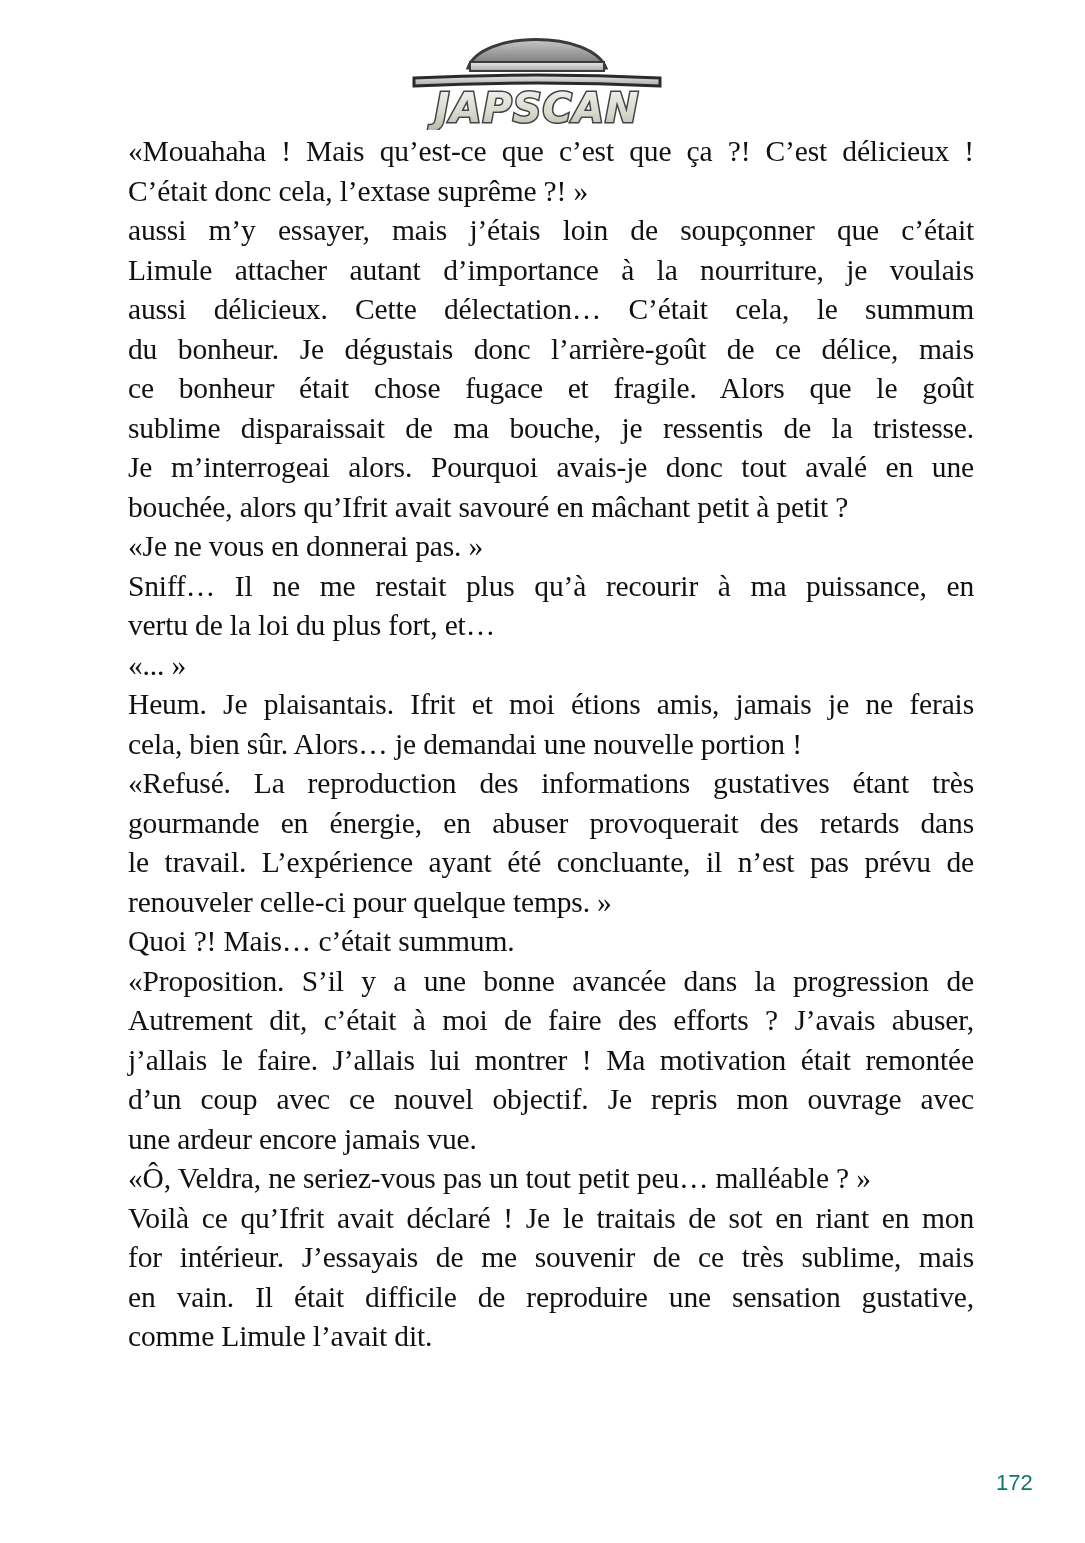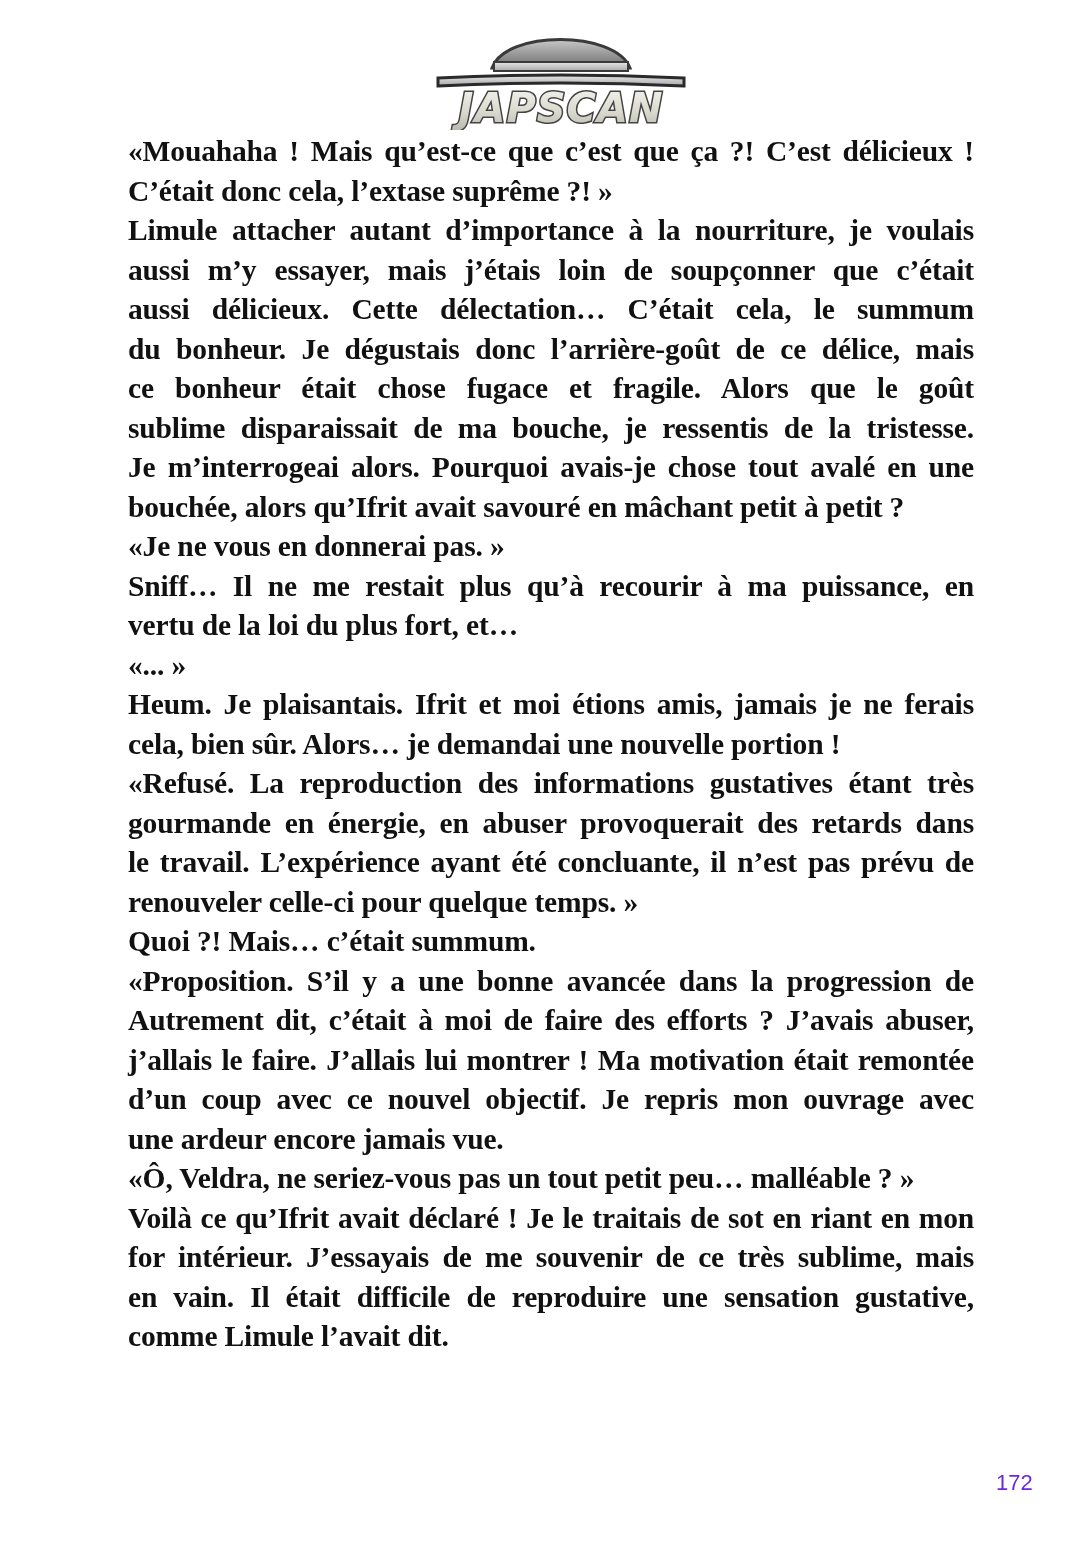--- a/index.html
+++ b/index.html
@@ -10,51 +10,50 @@
     body {
       width: 1085px;
       height: 1543px;
       position: relative;
       overflow: hidden;
       font-family: "Liberation Serif", "DejaVu Serif", serif;
       color: #111111;
     }
     .logo {
       position: absolute;
-      left: 430px;
+      left: 406px;
       top: 18px;
       width: 262px;
       height: 112px;
     }
     .logo svg { width: 100%; height: 100%; display: block; }
     .text-block {
       position: absolute;
       left: 128px;
       top: 132px;
       width: 846px;
-      font-weight: bold;
     }
     .line {
       font-size: 29.5px;
       line-height: 39.5px;
       height: 39.5px;
       white-space: nowrap;
       letter-spacing: -0.15px;
     }
     .line.justify {
       text-align: justify;
       text-align-last: justify;
     }
     .page-number {
       position: absolute;
       left: 996px;
       top: 1470px;
       font-family: "Liberation Sans", "DejaVu Sans", sans-serif;
       font-size: 22px;
-      color: #6d28d9;
+      color: #0f766e;
     }
   </style>
 </head>
 <body>
 
 <div class="logo">
   <svg viewBox="0 0 262 112" xmlns="http://www.w3.org/2000/svg">
     <defs>
       <linearGradient id="domeGrad" x1="0" y1="0" x2="0" y2="1">
         <stop offset="0" stop-color="#c8c8c8"></stop>
@@ -77,27 +76,27 @@
 
     <path d="M8 60 Q 131 54 254 60 L 254 68 Q 131 62 8 68 Z" fill="url(#brimGrad)" stroke="#2a2a2a" stroke-width="3"></path>
 
     <text x="131" y="104" text-anchor="middle" font-family="'DejaVu Sans', sans-serif" font-weight="bold" font-size="40" font-style="italic" fill="url(#letterGrad)" stroke="#444444" stroke-width="3" paint-order="stroke" letter-spacing="1">JAPSCAN</text>
   </svg>
 </div>
 
 <div class="text-block" id="text-block">
     <div class="line justify">«Mouahaha ! Mais qu’est-ce que c’est que ça ?! C’est délicieux !</div>
     <div class="line">C’était donc cela, l’extase suprême ?! »</div>
+    <div class="line justify">aussi m’y essayer, mais j’étais loin de soupçonner que c’était</div>
     <div class="line justify">Limule attacher autant d’importance à la nourriture, je voulais</div>
-    <div class="line justify">aussi m’y essayer, mais j’étais loin de soupçonner que c’était</div>
     <div class="line justify">aussi délicieux. Cette délectation… C’était cela, le summum</div>
     <div class="line justify">du bonheur. Je dégustais donc l’arrière-goût de ce délice, mais</div>
     <div class="line justify">ce bonheur était chose fugace et fragile. Alors que le goût</div>
     <div class="line justify">sublime disparaissait de ma bouche, je ressentis de la tristesse.</div>
-    <div class="line justify">Je m’interrogeai alors. Pourquoi avais-je chose tout avalé en une</div>
+    <div class="line justify">Je m’interrogeai alors. Pourquoi avais-je donc tout avalé en une</div>
     <div class="line">bouchée, alors qu’Ifrit avait savouré en mâchant petit à petit ?</div>
     <div class="line">«Je ne vous en donnerai pas. »</div>
     <div class="line justify">Sniff… Il ne me restait plus qu’à recourir à ma puissance, en</div>
     <div class="line">vertu de la loi du plus fort, et…</div>
     <div class="line">«... »</div>
     <div class="line justify">Heum. Je plaisantais. Ifrit et moi étions amis, jamais je ne ferais</div>
     <div class="line">cela, bien sûr. Alors… je demandai une nouvelle portion !</div>
     <div class="line justify">«Refusé. La reproduction des informations gustatives étant très</div>
     <div class="line justify">gourmande en énergie, en abuser provoquerait des retards dans</div>
     <div class="line justify">le travail. L’expérience ayant été concluante, il n’est pas prévu de</div>

